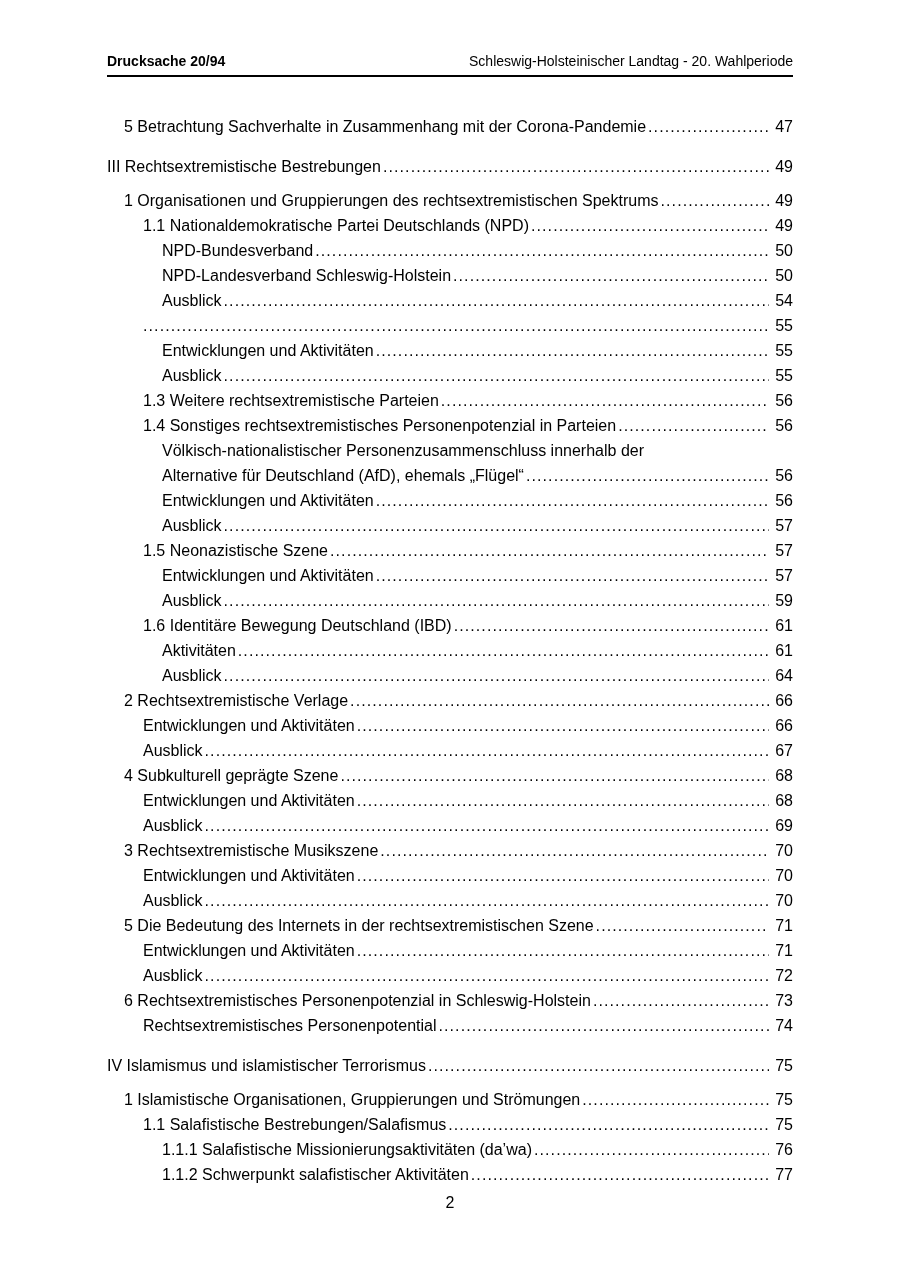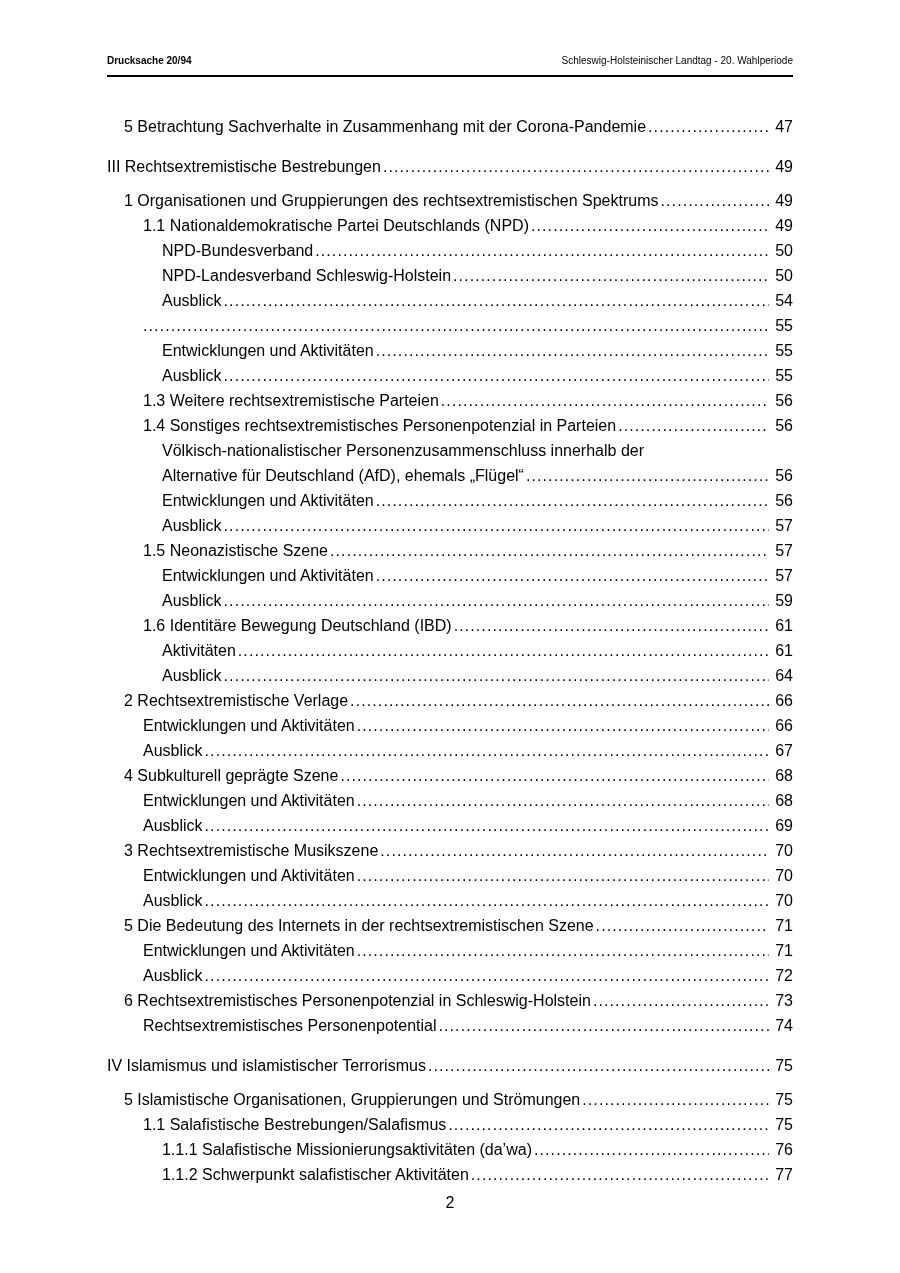--- a/index.html
+++ b/index.html
@@ -19,21 +19,21 @@
     color: #000000;
     overflow: hidden;
     background: #ffffff;
   }
   .header {
     display: flex;
     justify-content: space-between;
     align-items: baseline;
     border-bottom: 2px solid #000000;
     padding-bottom: 5px;
-    font-size: 10px;
+    font-size: 14px;
     line-height: 18px;
   }
   .header-left { font-weight: bold; }
   .toc { margin-top: 37px; }
   .toc-row { display: flex; align-items: baseline; }
   .toc-row.lvl0 { margin-top: 15px; margin-bottom: 9px; align-items: flex-end; }
   .toc-row.lvl1 { padding-left: 17px; }
   .toc-row.lvl2 { padding-left: 36px; }
   .toc-row.lvl3 { padding-left: 55px; }
   .toc-title {
@@ -247,21 +247,21 @@
         <span class="toc-title">Rechtsextremistisches Personenpotential</span>
         <span class="toc-dots"></span>
         <span class="toc-page">74</span>
       </div>
       <div class="toc-row lvl0">
         <span class="toc-title">IV Islamismus und islamistischer Terrorismus</span>
         <span class="toc-dots"></span>
         <span class="toc-page">75</span>
       </div>
       <div class="toc-row lvl1">
-        <span class="toc-title">5 Islamistische Organisationen, Gruppierungen und Strömungen</span>
+        <span class="toc-title">1 Islamistische Organisationen, Gruppierungen und Strömungen</span>
         <span class="toc-dots"></span>
         <span class="toc-page">75</span>
       </div>
       <div class="toc-row lvl2">
         <span class="toc-title">1.1 Salafistische Bestrebungen/Salafismus</span>
         <span class="toc-dots"></span>
         <span class="toc-page">75</span>
       </div>
       <div class="toc-row lvl3">
         <span class="toc-title">1.1.1 Salafistische Missionierungsaktivitäten (da’wa)</span>

